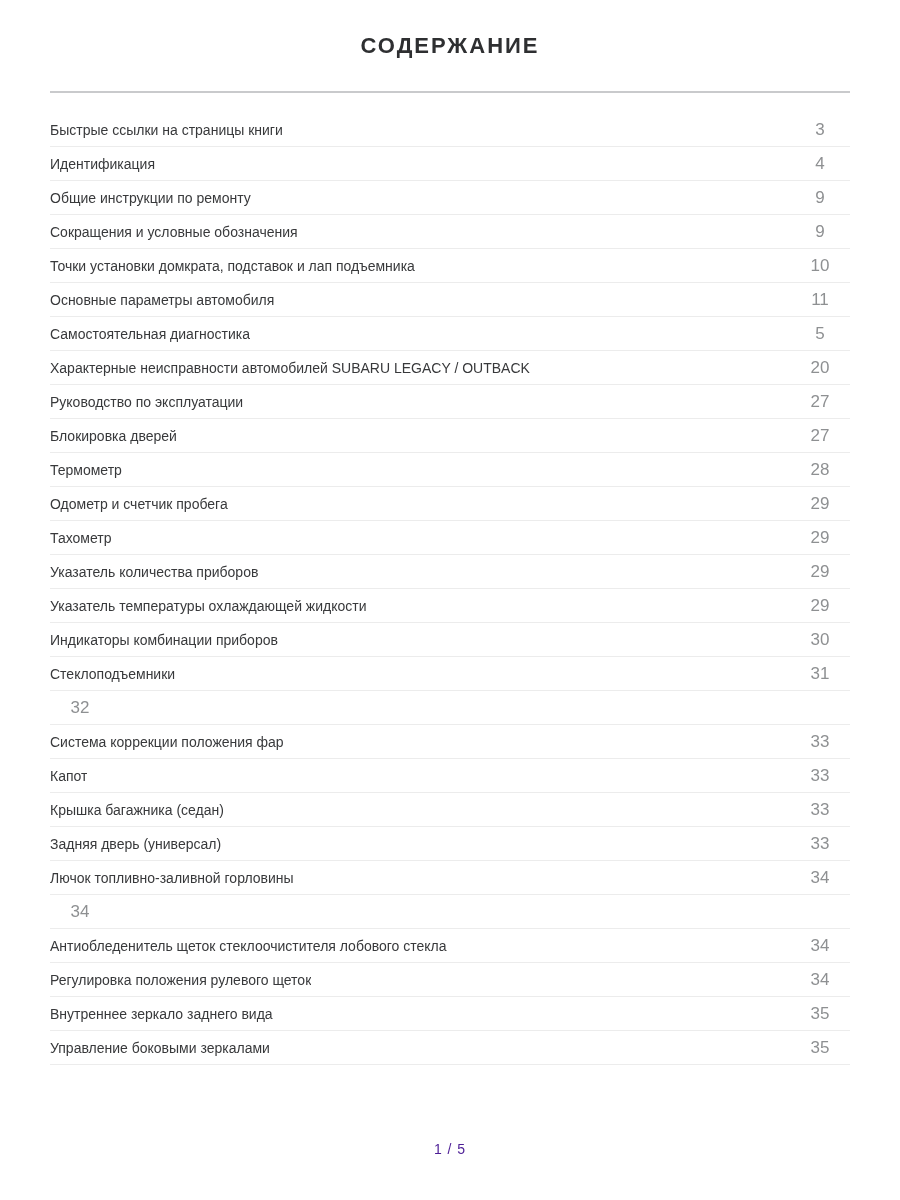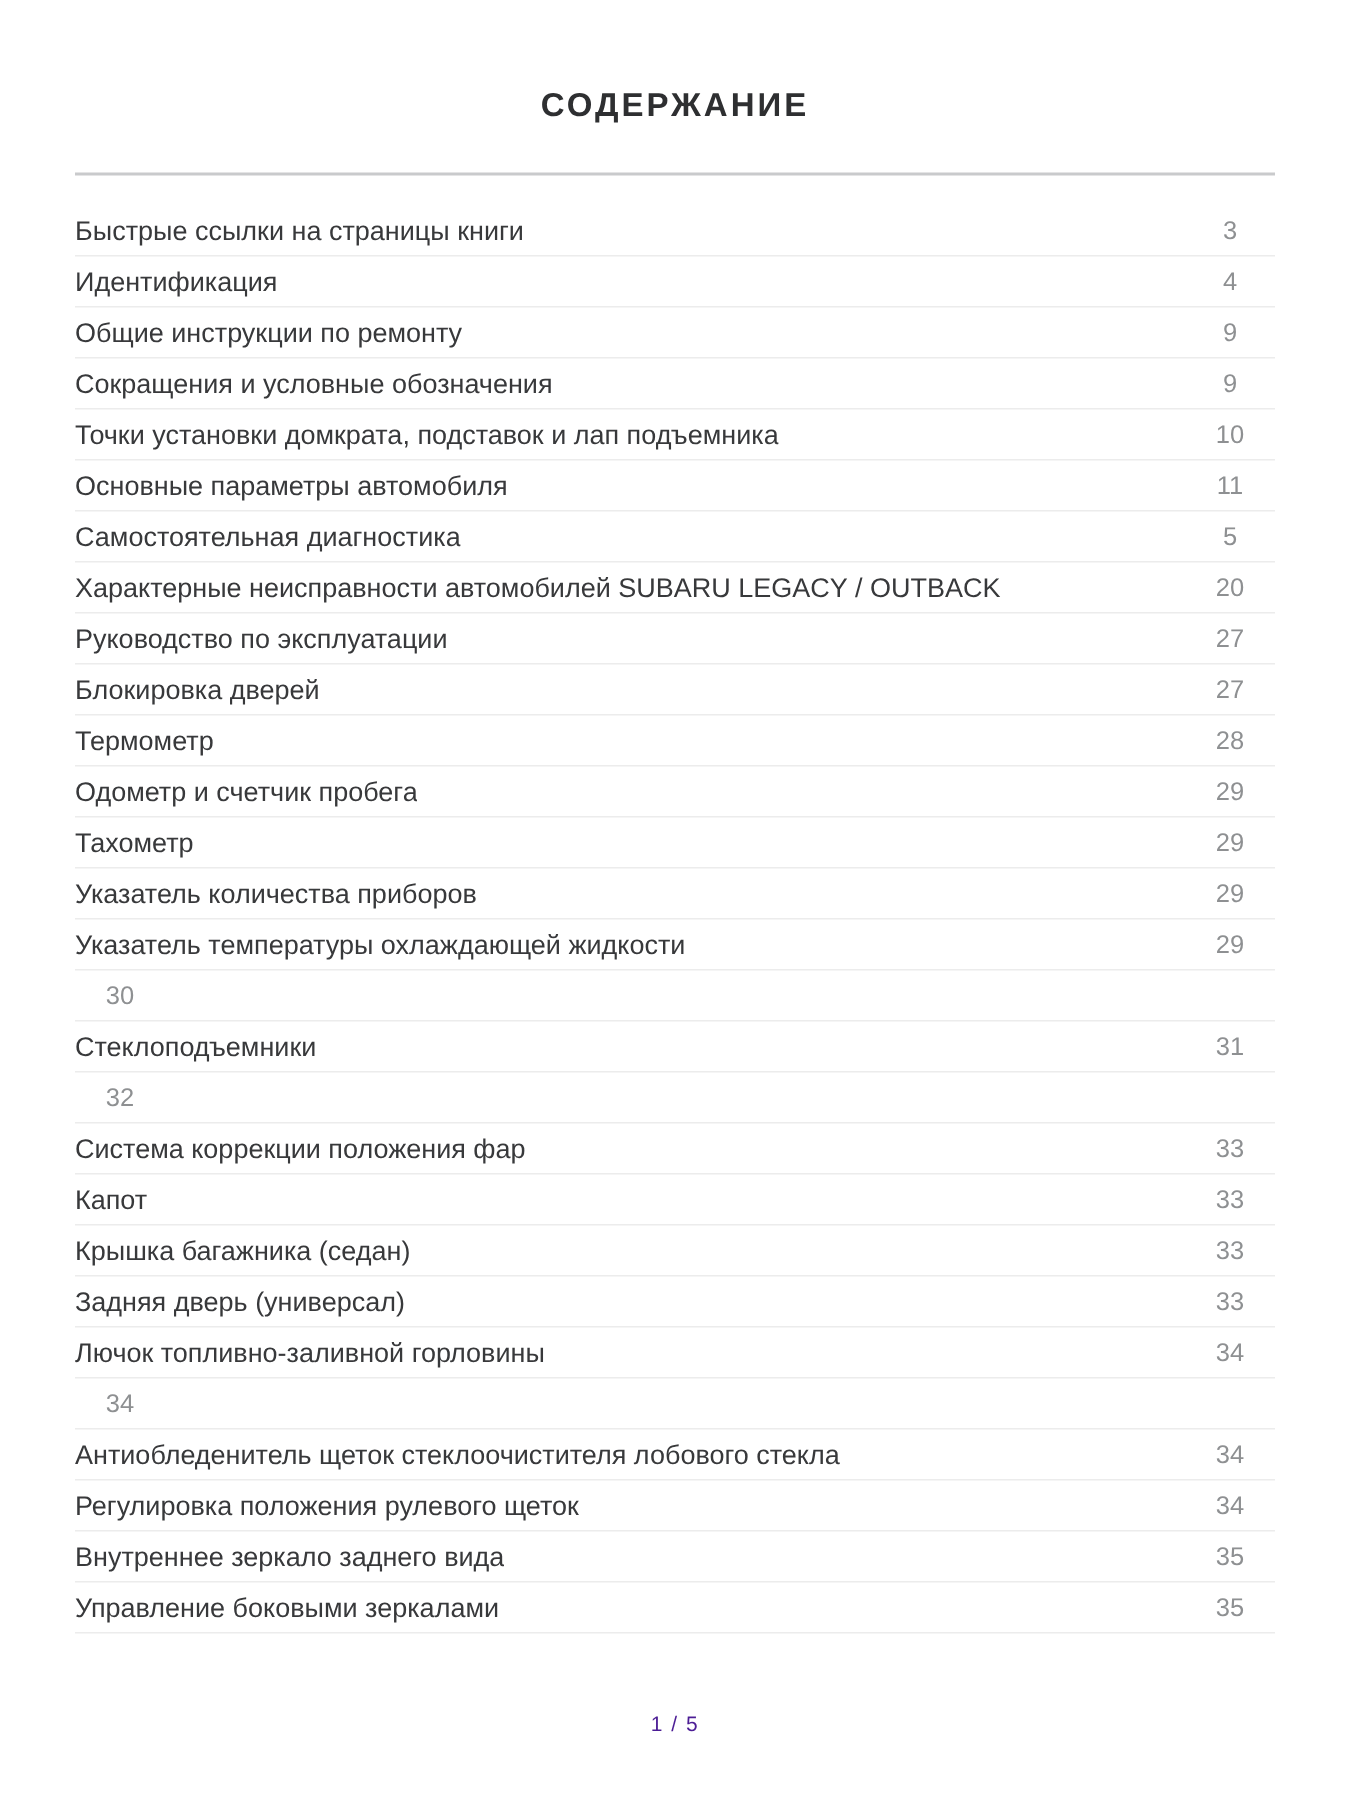--- a/index.html
+++ b/index.html
@@ -13,21 +13,21 @@
     position: relative;
     font-family: "Liberation Sans", sans-serif;
     -webkit-font-smoothing: antialiased;
   }
   .content {
     margin: 0 50px;
     width: 800px;
   }
   .toc-title {
     margin: 0;
-    padding-top: 58px;
+    padding-top: 34px;
     text-align: center;
     font-size: 22px;
     line-height: 24px;
     font-weight: 700;
     letter-spacing: 2px;
     color: #2e2f31;
   }
   .title-rule {
     height: 2px;
     background: #c9cacc;
@@ -38,21 +38,21 @@
   }
   .toc-row {
     display: flex;
     align-items: center;
     justify-content: space-between;
     height: 33px;
     border-bottom: 1px solid #ececec;
     cursor: pointer;
   }
   .toc-label {
-    font-size: 18px;
+    font-size: 14px;
     line-height: 20px;
     color: #38393b;
     white-space: nowrap;
     overflow: hidden;
   }
   .toc-page {
     font-size: 17px;
     line-height: 20px;
     color: #8e9092;
     width: 60px;
@@ -149,20 +149,21 @@
     <span class="toc-label">Указатель количества приборов</span>
     <span class="toc-page">29</span>
   </div>
 
   <div class="toc-row">
     <span class="toc-label">Указатель температуры охлаждающей жидкости</span>
     <span class="toc-page">29</span>
   </div>
 
   <div class="toc-row">
+    <span class="toc-label">Индикаторы комбинации приборов</span>
     <span class="toc-page">30</span>
   </div>
 
   <div class="toc-row">
     <span class="toc-label">Стеклоподъемники</span>
     <span class="toc-page">31</span>
   </div>
 
   <div class="toc-row">
     <span class="toc-page">32</span>

